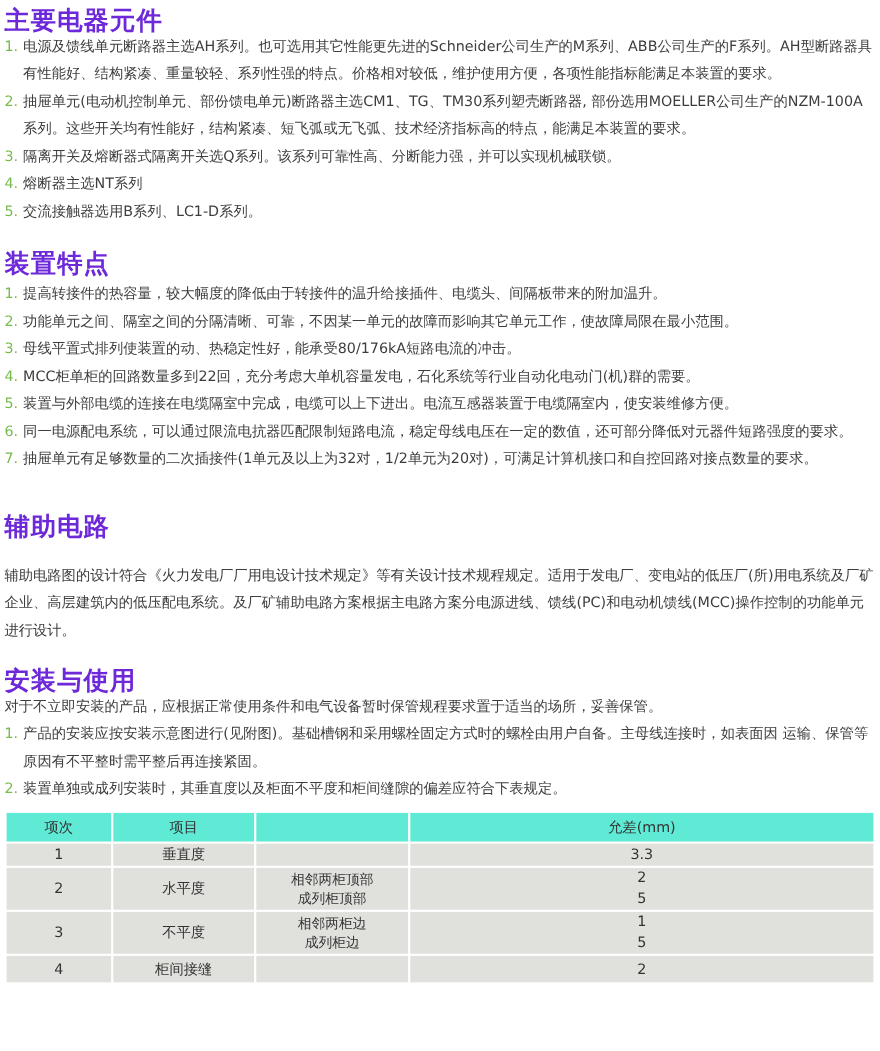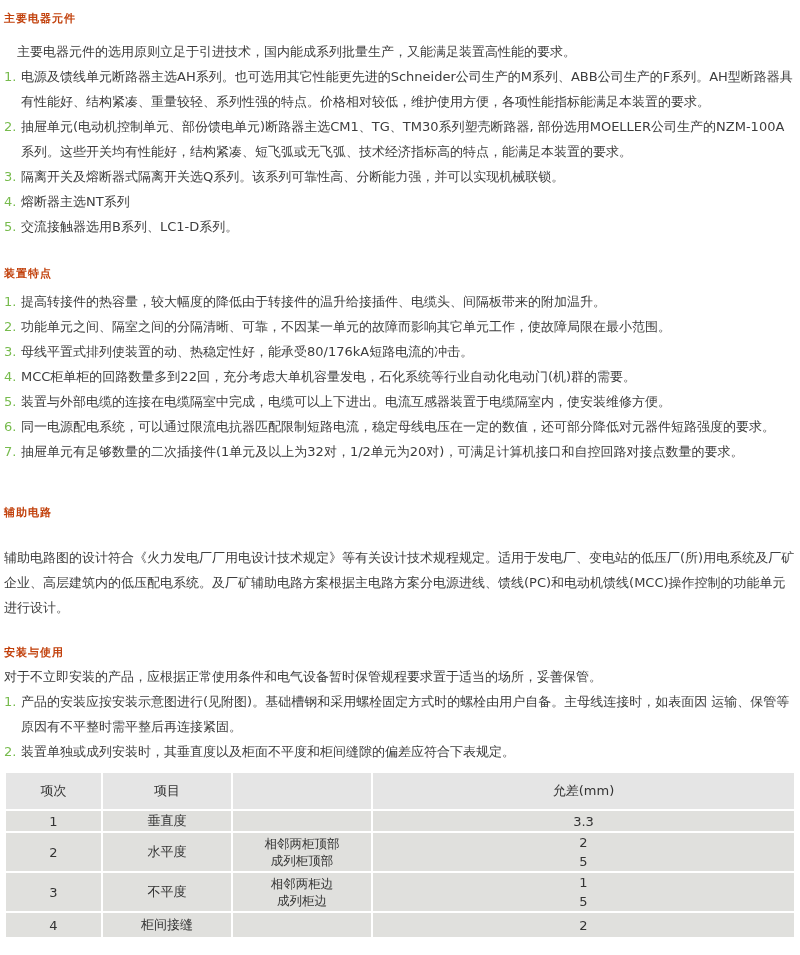--- a/index.html
+++ b/index.html
@@ -13,23 +13,23 @@
     font-size: 13px;
     color: #3d3d3d;
   }
   .page {
     width: 800px;
     min-height: 955px;
     padding: 8px 4px 0 4px;
     box-sizing: border-box;
   }
   .sec-title {
-    font-size: 11px;
+    font-size: 23px;
     font-weight: bold;
-    color: #c2410c;
+    color: #6d28d9;
     line-height: 22px;
     margin: 0;
     letter-spacing: 1px;
   }
   p { margin: 0; line-height: 25px; }
   .intro { margin-top: 9px; text-indent: 13px; }
   .body-par { margin-top: 21px; }
   .plain-par { margin-top: 3px; }
   .plain-par2 { margin-top: 0; }
   .nlist { margin: 0; }
@@ -56,37 +56,36 @@
     width: 792px;
     margin-top: 7px;
   }
   table.tol td {
     text-align: center;
     vertical-align: middle;
     color: #333333;
     padding: 0;
   }
   tr.thead td {
-    background: #e5e5e5;
-    height: 36px;
+    background: #5eead4;
+    height: 26px;
   }
   tr.trow td { background: #e0e0dd; }
   tr.r-single td { height: 20px; }
   tr.r-double td { height: 38px; }
   tr.r-last td { height: 24px; }
   .cell-line { line-height: 19px; }
   .sub-line { line-height: 17px; font-size: 12.5px; }
 </style>
 </head>
 <body>
 
 <div class="page">
 
   <h2 class="sec-title" id="h-main">主要电器元件</h2>
-  <p class="intro">主要电器元件的选用原则立足于引进技术，国内能成系列批量生产，又能满足装置高性能的要求。</p>
 
   <div class="nlist" id="list-main">
     <div class="li">
       <span class="num">1.</span>
       <span class="txt">电源及馈线单元断路器主选AH系列。也可选用其它性能更先进的Schneider公司生产的M系列、ABB公司生产的F系列。AH型断路器具有性能好、结构紧凑、重量较轻、系列性强的特点。价格相对较低，维护使用方便，各项性能指标能满足本装置的要求。</span>
     </div>
     <div class="li">
       <span class="num">2.</span>
       <span class="txt">抽屉单元(电动机控制单元、部份馈电单元)断路器主选CM1、TG、TM30系列塑壳断路器, 部份选用MOELLER公司生产的NZM-100A系列。这些开关均有性能好，结构紧凑、短飞弧或无飞弧、技术经济指标高的特点，能满足本装置的要求。</span>
     </div>

